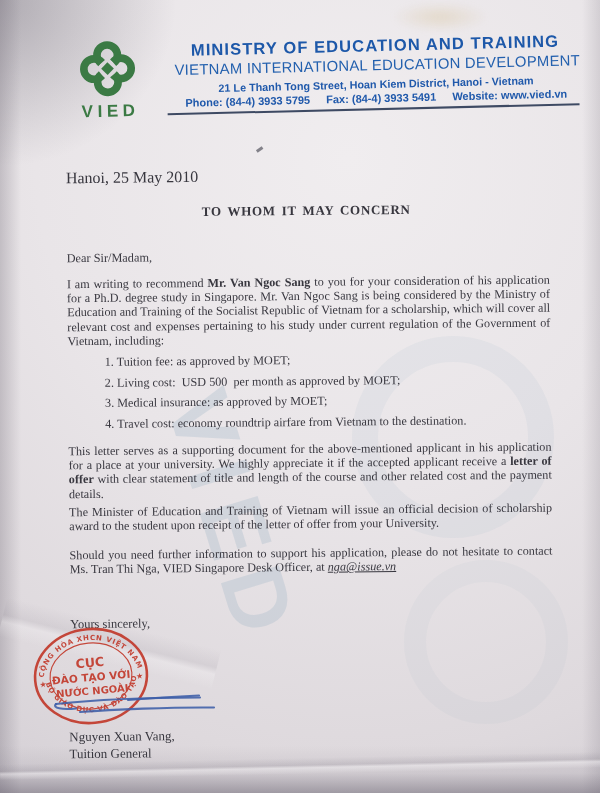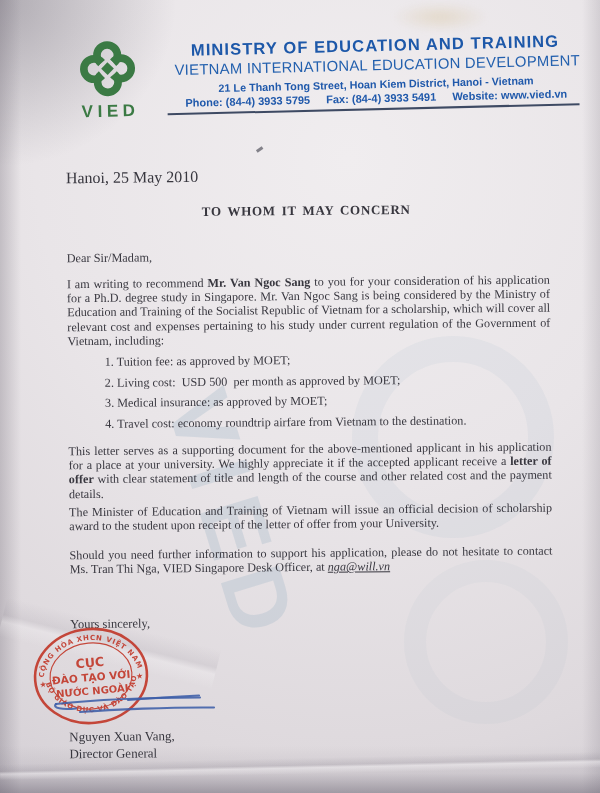--- a/index.html
+++ b/index.html
@@ -134,26 +134,26 @@
       <div class="li">3. Medical insurance: as approved by MOET;</div>
       <div class="li">4. Travel cost: economy roundtrip airfare from Vietnam to the destination.</div>
     </div>
 
     <p class="blk para p2"><span>This letter serves as a supporting document for the above-mentioned applicant in his application for a place at your university. We highly appreciate it if the accepted applicant receive a </span><b>letter of offer</b><span> with clear statement of title and length of the course and other related cost and the payment details.</span></p>
 
     <p class="blk para p3">The Minister of Education and Training of Vietnam will issue an official decision of scholarship award to the student upon receipt of the letter of offer from your University.</p>
 
     <p class="blk para p4">
       <span class="l1">Should you need further information to support his application, please do not hesitate to contact</span>
-      <span class="l2"><span>Ms. Tran Thi Nga, VIED Singapore Desk Officer, at </span><span class="email">nga@will.vn</span></span>
+      <span class="l2"><span>Ms. Tran Thi Nga, VIED Singapore Desk Officer, at </span><span class="email">nga@issue.vn</span></span>
     </p>
 
     <div class="blk closing">Yours sincerely,</div>
     <div class="blk signer-name">Nguyen Xuan Vang,</div>
-    <div class="blk signer-title">Director General</div>
+    <div class="blk signer-title">Tuition General</div>
   </main>
 
   <div class="stamp">
     <svg width="120" height="100" viewBox="0 0 120 100">
       <ellipse cx="60" cy="50" rx="56" ry="47" fill="none" stroke="#c23a2c" stroke-width="2.6"></ellipse>
       <ellipse cx="60" cy="50" rx="41" ry="33" fill="none" stroke="#c23a2c" stroke-width="1.1"></ellipse>
       <path id="stampArcTop" d="M 12 54 A 48 40 0 0 1 108 54" fill="none"></path>
       <path id="stampArcBot" d="M 14 48 A 46 38 0 0 0 106 48" fill="none"></path>
       <text font-size="7" letter-spacing="0.8" text-anchor="middle"><textPath href="#stampArcTop" startOffset="50%">CỘNG HÒA XHCN VIỆT NAM</textPath></text>
       <text font-size="7" letter-spacing="0.8" text-anchor="middle"><textPath href="#stampArcBot" startOffset="50%">BỘ GIÁO DỤC VÀ ĐÀO TẠO</textPath></text>

